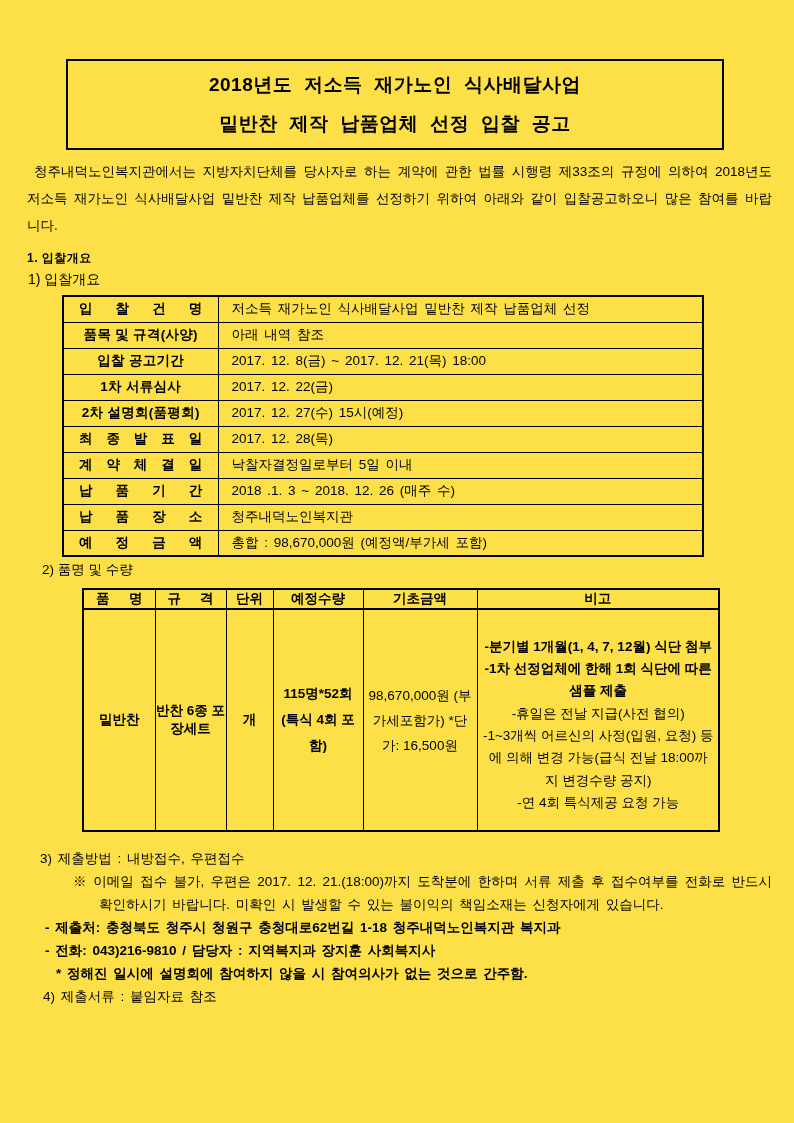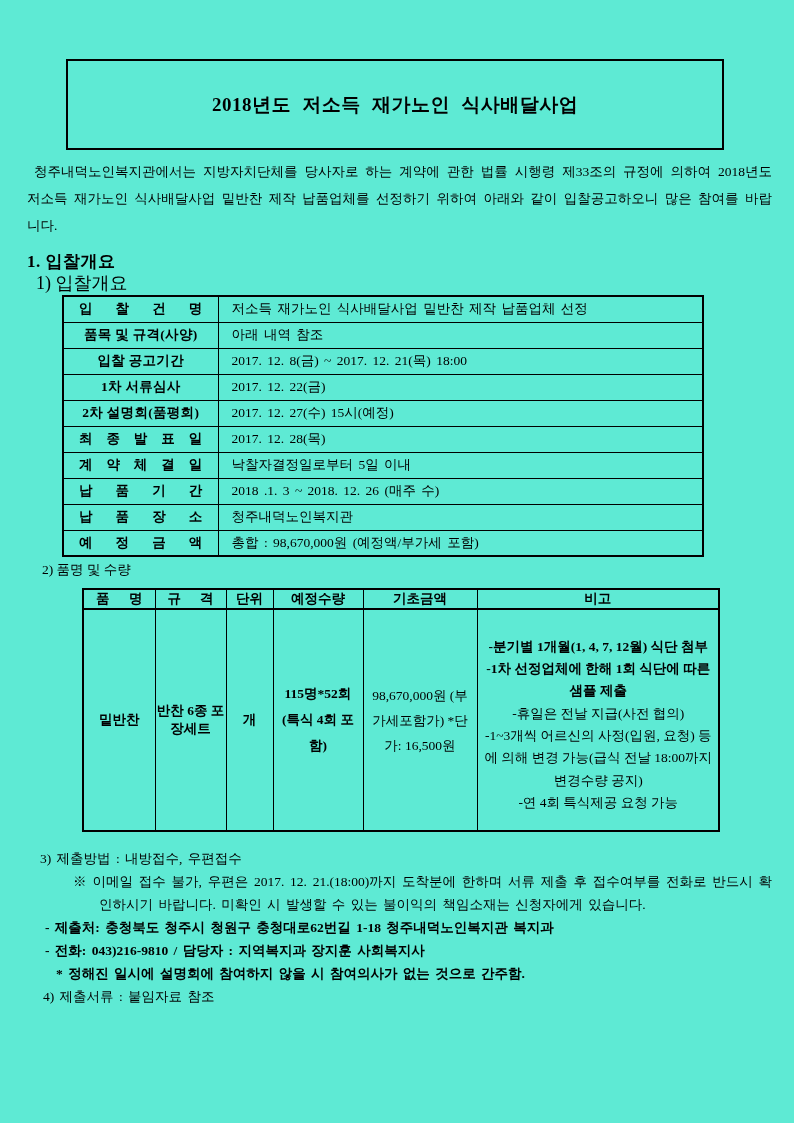--- a/index.html
+++ b/index.html
@@ -1,22 +1,22 @@
 <!DOCTYPE html>
 <html><head>
 <meta charset="utf-8">
 <style>
   * { margin:0; padding:0; box-sizing:border-box; }
   html,body { background:#9a9a9a; }
   .page {
     position:relative;
     width:794px; height:1123px;
-    background:#5eead4;
+    background:#fde047;
     margin:0 auto;
-    font-family:Liberation Serif, serif;
+    font-family:Liberation Sans, sans-serif;
     color:#000;
     overflow:hidden;
   }
   
   .title-box {
     position:absolute; left:66px; top:59px;
     width:658px; height:91px;
     border:2px solid #000;
     display:flex; flex-direction:column;
     justify-content:center; align-items:center;
@@ -31,23 +31,23 @@
   .intro {
     position:absolute; left:27px; top:158px;
     width:745px;
     font-size:13.5px; line-height:27px;
     text-align:justify; word-break:break-all;
     text-indent:7px; word-spacing:2.5px;
   }
   
   .h1 {
     position:absolute; left:27px; top:250px;
-    font-size:17px; font-weight:bold; letter-spacing:0.5px;
-  }
-  .sub1 { position:absolute; left:36px; top:271px; font-size:18px; }
+    font-size:12px; font-weight:bold; letter-spacing:0.5px;
+  }
+  .sub1 { position:absolute; left:28px; top:271px; font-size:14px; }
   .sub2 { position:absolute; left:42px; top:561px; font-size:13.5px; }
   
   table { border-collapse:collapse; table-layout:fixed; }
   .t1 {
     position:absolute; left:62px; top:295px;
     width:642px;
     border:2px solid #000;
     font-size:13.5px;
   }
   .t1 th, .t1 td { border:1px solid #000; height:26px; overflow:hidden; }
@@ -95,20 +95,21 @@
   .warn { margin-left:16px; font-weight:bold; }
   .line4 { margin-left:3px; }
 </style>
 </head>
 <body>
 
 <div class="page">
 
   <div class="title-box">
     <div class="title-line">2018년도 저소득 재가노인 식사배달사업</div>
+    <div class="title-line">밑반찬 제작 납품업체 선정 입찰 공고</div>
   </div>
 
   <p class="intro">청주내덕노인복지관에서는 지방자치단체를 당사자로 하는 계약에 관한 법률 시행령 제33조의 규정에 의하여 2018년도 저소득 재가노인 식사배달사업 밑반찬 제작 납품업체를 선정하기 위하여 아래와 같이 입찰공고하오니 많은 참여를 바랍니다.</p>
 
   <div class="h1">1. 입찰개요</div>
   <div class="sub1">1) 입찰개요</div>
 
   <table class="t1">
     <tbody>
       <tr>

